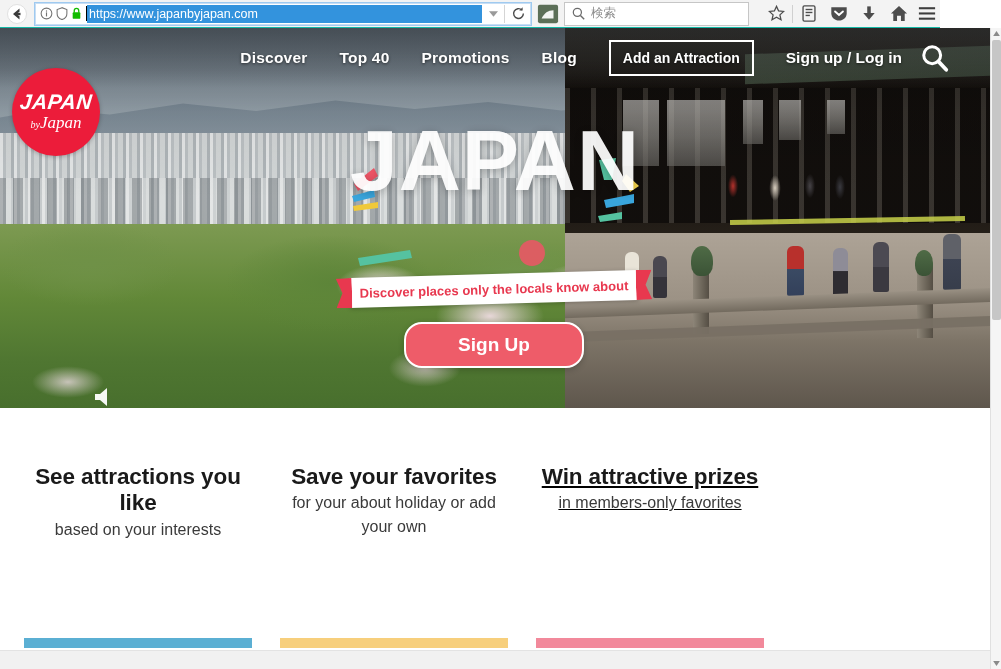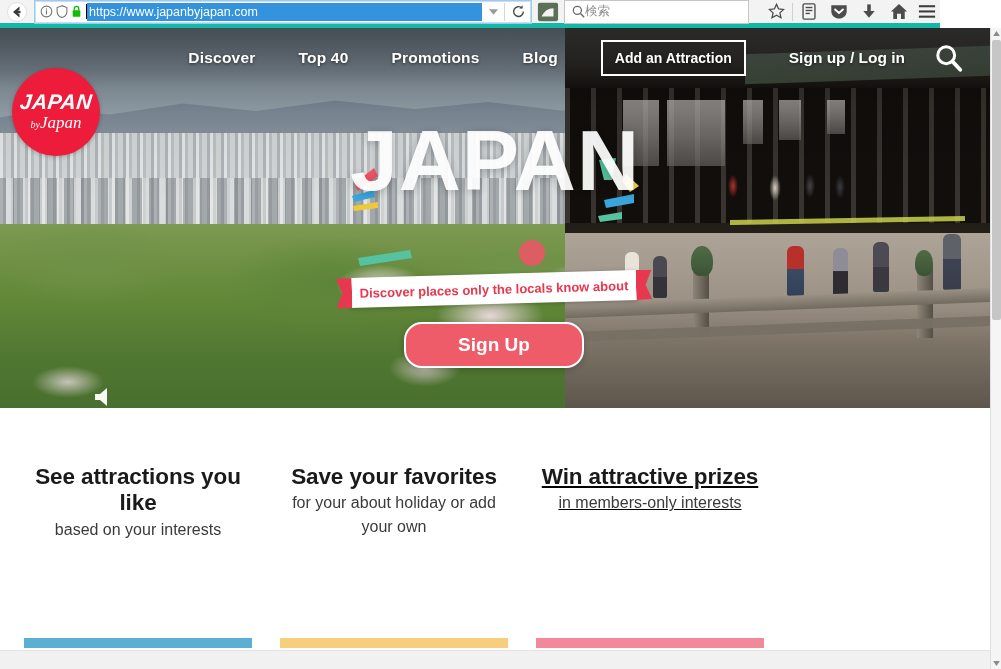--- a/index.html
+++ b/index.html
@@ -6,21 +6,21 @@
   html,body { width:1001px; height:669px; overflow:hidden; }
   body {
     font-family:"Liberation Sans", sans-serif;
     background:#ffffff;
     -webkit-font-smoothing:antialiased;
   }
 
   
   #browser-chrome{
     position:absolute; left:0; top:0; width:940px; height:28px;
-    background:#f3f3f3; border-bottom:5px solid #14b8a6;
+    background:#f3f3f3; border-bottom:1px solid #14b8a6;
     display:flex; align-items:center;
   }
   .nav-back{
     width:30px; height:26px; display:flex; align-items:center; justify-content:center;
     margin-left:2px; flex:0 0 auto;
   }
   .nav-back svg{ display:block; }
 
   .urlbar{
     flex:1 1 auto; height:24px; margin:0 2px 0 2px;
@@ -39,21 +39,21 @@
   .url-caret{ width:1px; height:15px; background:#000; flex:0 0 auto; }
   .url-drop{ width:22px; display:flex; align-items:center; justify-content:center; flex:0 0 auto;}
   .sep{ width:1px; height:18px; background:#d5d5d5; flex:0 0 auto;}
   .reload{ width:26px; display:flex; align-items:center; justify-content:center; flex:0 0 auto;}
 
   .container-icon{
     width:28px;height:26px;flex:0 0 auto;display:flex;align-items:center;justify-content:center;
   }
   .searchbar{
     width:185px; height:24px; background:#fff; border:1px solid #c6c6c6;
-    display:flex; align-items:center; padding:0 7px; flex:0 0 auto;
+    display:flex; align-items:center; gap:6px; padding:0 7px; flex:0 0 auto;
     margin-left:2px;
   }
   .searchbar .sph{ color:#8d8d8d; font-size:12.5px; }
   .tb-icons{ display:flex; align-items:center; flex:0 0 auto; margin-left:12px;}
   .tb-btn{ width:30px;height:26px; display:flex;align-items:center;justify-content:center;}
   .tb-sep{width:1px;height:18px;background:#d0d0d0;margin:0 1px;}
 
   
   #page{
     position:absolute; left:0; top:28px; width:990px; height:641px;
@@ -176,21 +176,21 @@
     background:linear-gradient(180deg, rgba(0,0,0,.28) 0%, rgba(0,0,0,.06) 22%, rgba(0,0,0,0) 45%);
     pointer-events:none;
   }
 
   
   #navbar{
     position:absolute; left:0; top:0; width:990px; height:60px; z-index:40;
     display:flex; align-items:center; justify-content:flex-end;
     background:linear-gradient(180deg, rgba(40,44,50,.42) 0%, rgba(40,44,50,.18) 70%, rgba(40,44,50,0) 100%);
   }
-  .nav-links{ display:flex; align-items:center; gap:11px; padding-right:12px; }
+  .nav-links{ display:flex; align-items:center; gap:0; padding-right:26px; }
   .nav-link{
     color:#ffffff; font-size:15.5px; font-weight:bold; letter-spacing:.2px;
     padding:0 16px; cursor:pointer; text-shadow:0 1px 3px rgba(0,0,0,.55);
     white-space:nowrap;
   }
   .nav-cta{
     color:#ffffff; font-size:14px; font-weight:bold;
     border:2px solid #ffffff; padding:8px 12px; margin:0 16px;
     cursor:pointer; white-space:nowrap; text-shadow:0 1px 3px rgba(0,0,0,.5);
   }
@@ -517,21 +517,21 @@
     </div>
 
     <div class="feat" id="feat-2">
       <h3>Save your favorites</h3>
       <p>for your about holiday or add your own</p>
       <div class="bar" style="background: rgb(247, 207, 124);"></div>
     </div>
 
     <div class="feat" id="feat-3">
       <h3>Win attractive prizes</h3>
-      <p>in members-only interests</p>
+      <p>in members-only favorites</p>
       <div class="bar" style="background: rgb(242, 137, 155);"></div>
     </div>
 
   </div>
 
   <div id="bottom-strip"></div>
 </div>
 
 <div id="scrollbar">
   <div id="scroll-up">

